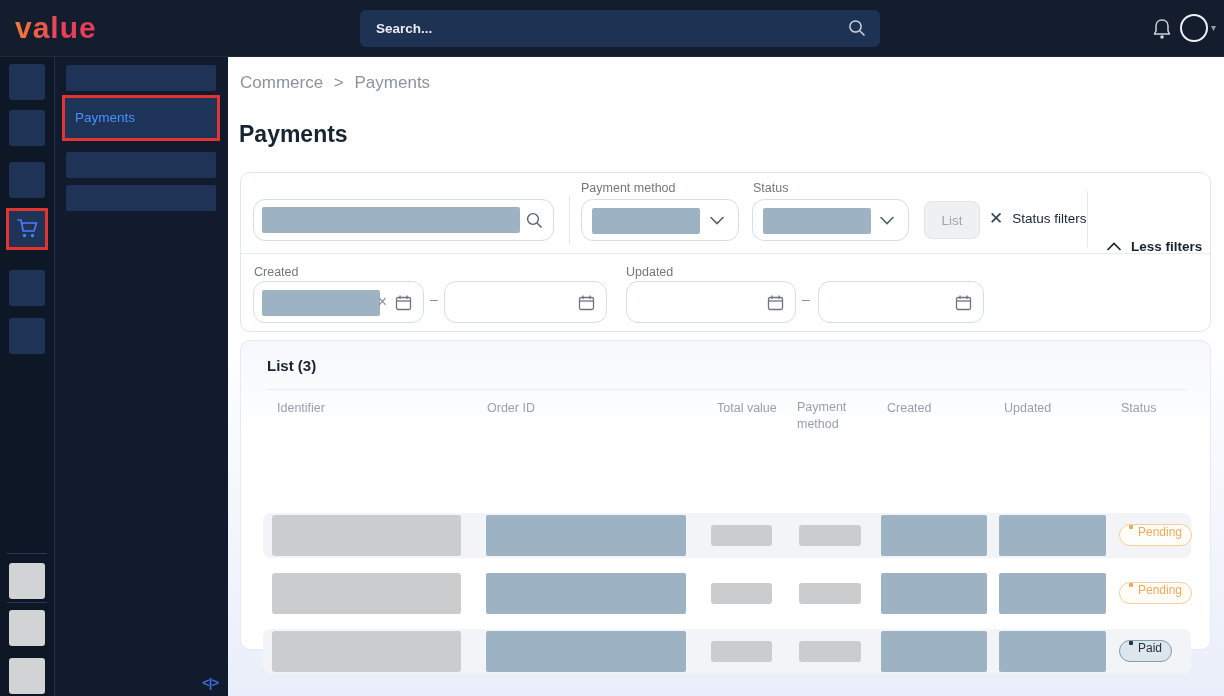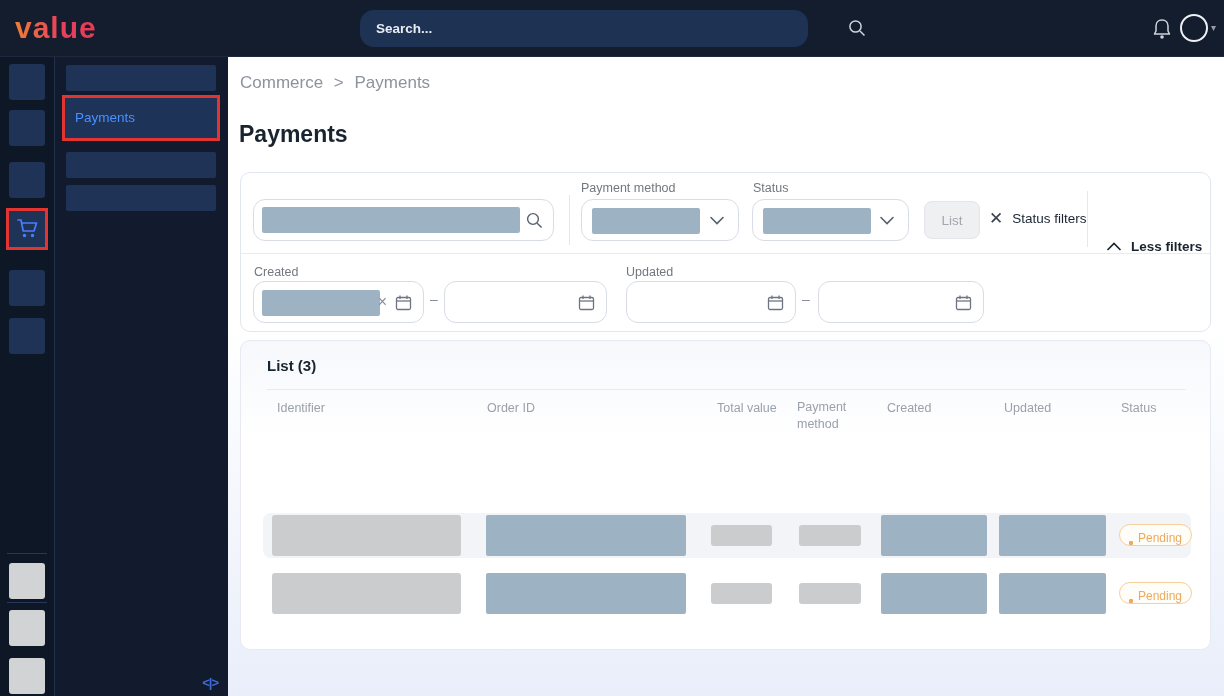--- a/index.html
+++ b/index.html
@@ -9,22 +9,22 @@
          outline:1px solid #c8ccd2; background:#fff; }
   .abs { position:absolute; }
 
   
   .topbar { left:0; top:0; width:1224px; height:57px; background:#131d2e;
             border-bottom:1px solid #1d2940; }
   .logo { left:15px; top:11px; font-size:30px; font-weight:bold; letter-spacing:1px;
           background:linear-gradient(90deg,#ef7d35 0%,#e8415c 55%,#e63a56 100%);
           -webkit-background-clip:text; background-clip:text; color:transparent;
           cursor:pointer; }
-  .gsearch { left:360px; top:10px; width:448px; height:37px; background:#1e3254;
-             border:none; border-radius:14px; color:#e8ecf3; font-size:13.5px;
+  .gsearch { left:360px; top:10px; width:520px; height:37px; background:#1e3254;
+             border:none; border-radius:6px; color:#e8ecf3; font-size:13.5px;
              font-weight:600; padding:0 44px 0 16px; outline:none;
              font-family:"Liberation Sans", sans-serif; }
   .gsearch::placeholder { color:#e8ecf3; opacity:1; }
   .gsearch-icon { left:848px; top:19px; width:18px; height:18px; cursor:pointer; }
   .bell { left:1152px; top:18px; width:20px; height:22px; cursor:pointer; }
   .avatar { left:1180px; top:14px; width:28px; height:28px; border-radius:50%;
             background:#131d2e; border:2px solid #eef0f3; cursor:pointer; }
   .caret { left:1211px; top:22px; color:#959ba5; font-size:10px; cursor:pointer; }
 
   
@@ -97,21 +97,21 @@
   .list-title { left:26px; top:16px; font-size:15px; font-weight:700; color:#18242f; }
   .list-hdiv { left:26px; top:48px; width:919px; }
   .thead { top:56px; left:0; width:100%; height:40px; font-size:12.5px; color:#9aa1ab; }
   .th { position:absolute; top:4px; }
   .th.wrap { width:62px; top:2px; line-height:1.35; }
 
   .trow { left:22px; width:928px; height:45px; border-radius:8px; cursor:pointer; }
   .trow.striped { background:#f3f4f7; }
   .cell { position:absolute; top:2px; }
   .cell.small { top:12px; height:21px; }
-  .badge { position:absolute; top:11px; display:inline-flex; align-items:flex-end; gap:5px;
+  .badge { position:absolute; top:11px; display:inline-flex; align-items:flex-start; gap:5px;
            height:22px; padding:0 9px; border-radius:11px; font-size:12px; }
   .badge .dot { width:4px; height:4px; border-radius:1px; }
   .badge.pending { border:1px solid #f6cf9d; color:#edaa5e; background:#fffdf8; }
   .badge.pending .dot { background:#edaa5e; }
   .badge.paid { border:1px solid #7f9eae; color:#25323e; background:#dde6ec; }
   .badge.paid .dot { background:#25323e; }
 
   svg { display:block; }
 </style>
 </head>
@@ -295,16 +295,28 @@
         <div class="cell small redact-gray" style="left:448px; width:61px"></div>
         <div class="cell small redact-gray" style="left:536px; width:62px"></div>
         <div class="cell redact-blue" style="left:618px; width:106px; height:41px"></div>
         <div class="cell redact-blue" style="left:736px; width:107px; height:41px"></div>
         <div class="badge pending" style="left:856px">
           <span class="dot"></span>
           <span>Pending</span>
         </div>
       </div>
 
+      <div class="abs trow striped" style="top:288px">
+        <div class="cell redact-gray" style="left:9px;   width:189px; height:41px"></div>
+        <div class="cell redact-blue" style="left:223px; width:200px; height:41px"></div>
+        <div class="cell small redact-gray" style="left:448px; width:61px"></div>
+        <div class="cell small redact-gray" style="left:536px; width:62px"></div>
+        <div class="cell redact-blue" style="left:618px; width:106px; height:41px"></div>
+        <div class="cell redact-blue" style="left:736px; width:107px; height:41px"></div>
+        <div class="badge paid" style="left:856px">
+          <span class="dot"></span>
+          <span>Paid</span>
+        </div>
+      </div>
     </div>
 
   </div>
 </div>
 
 </body></html>

